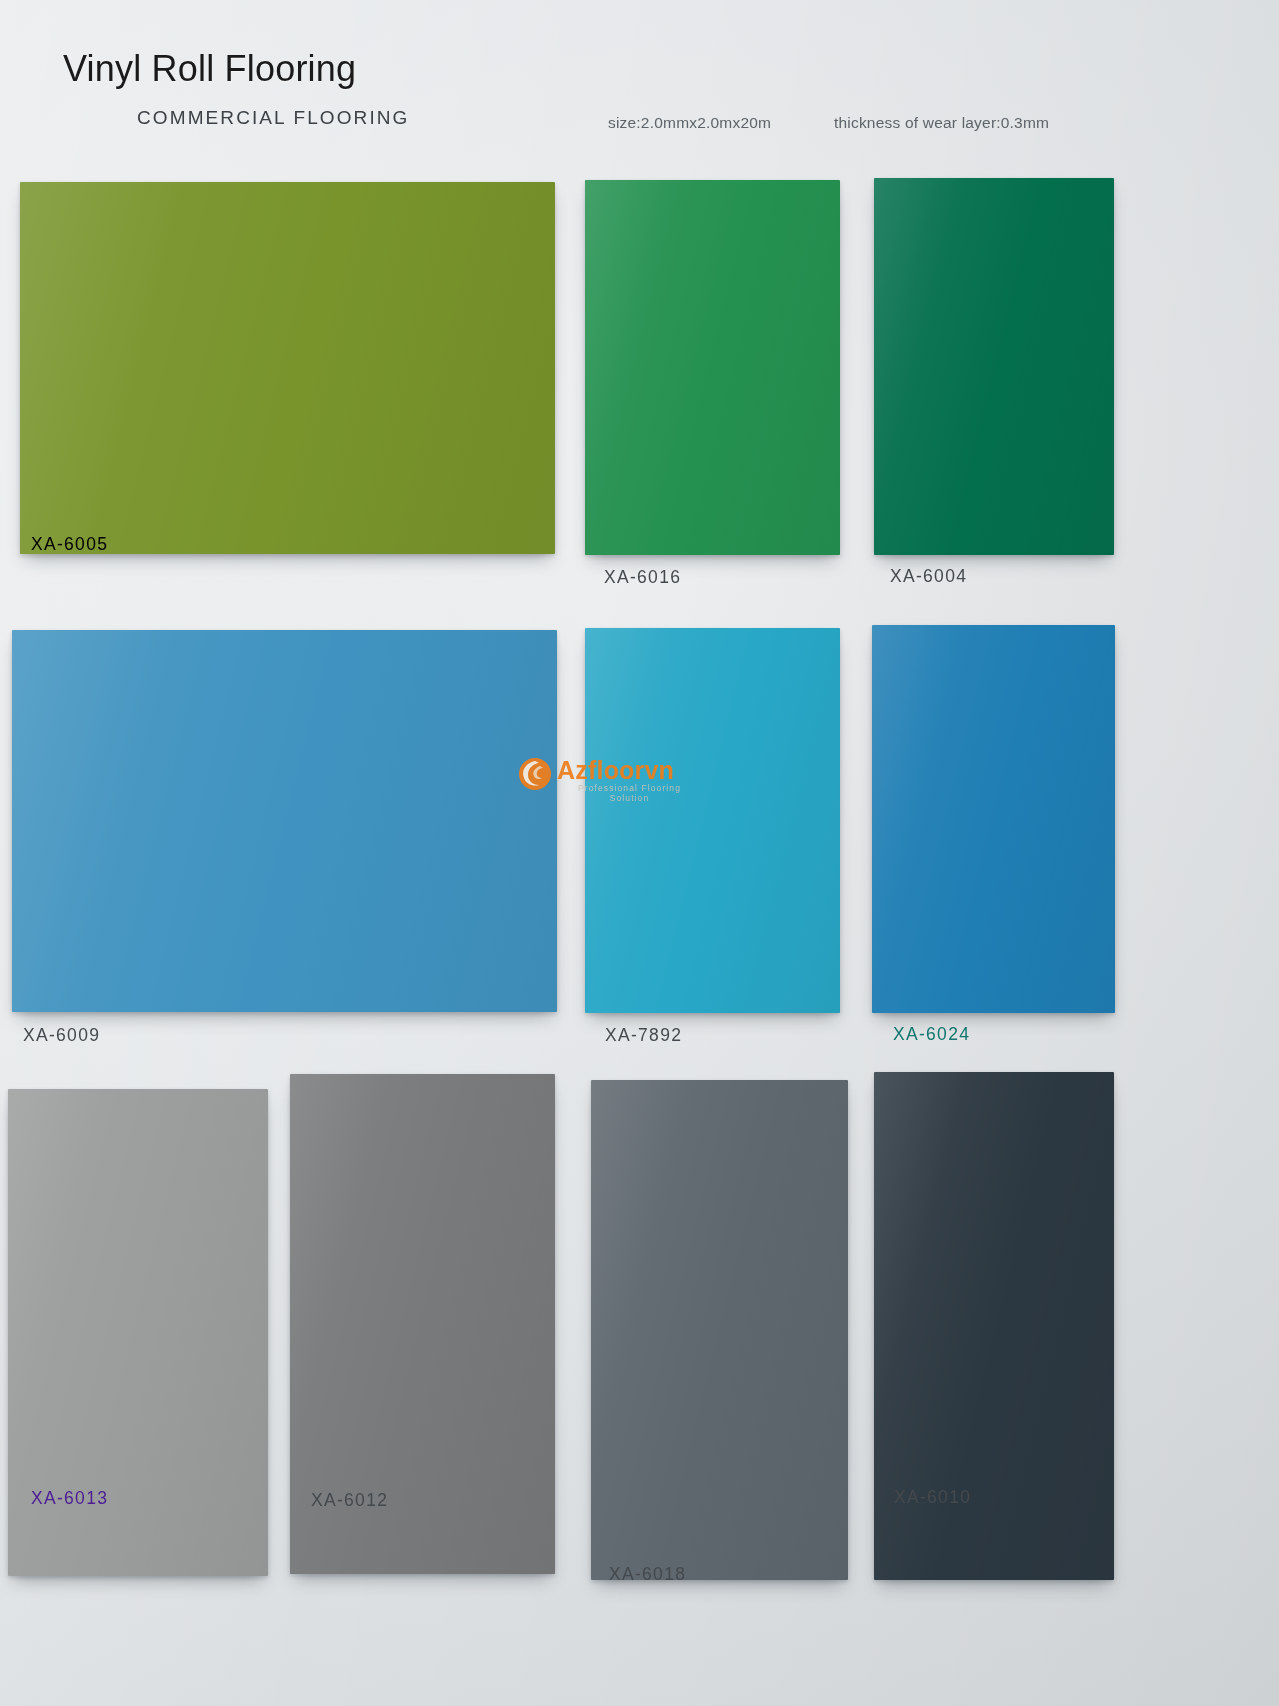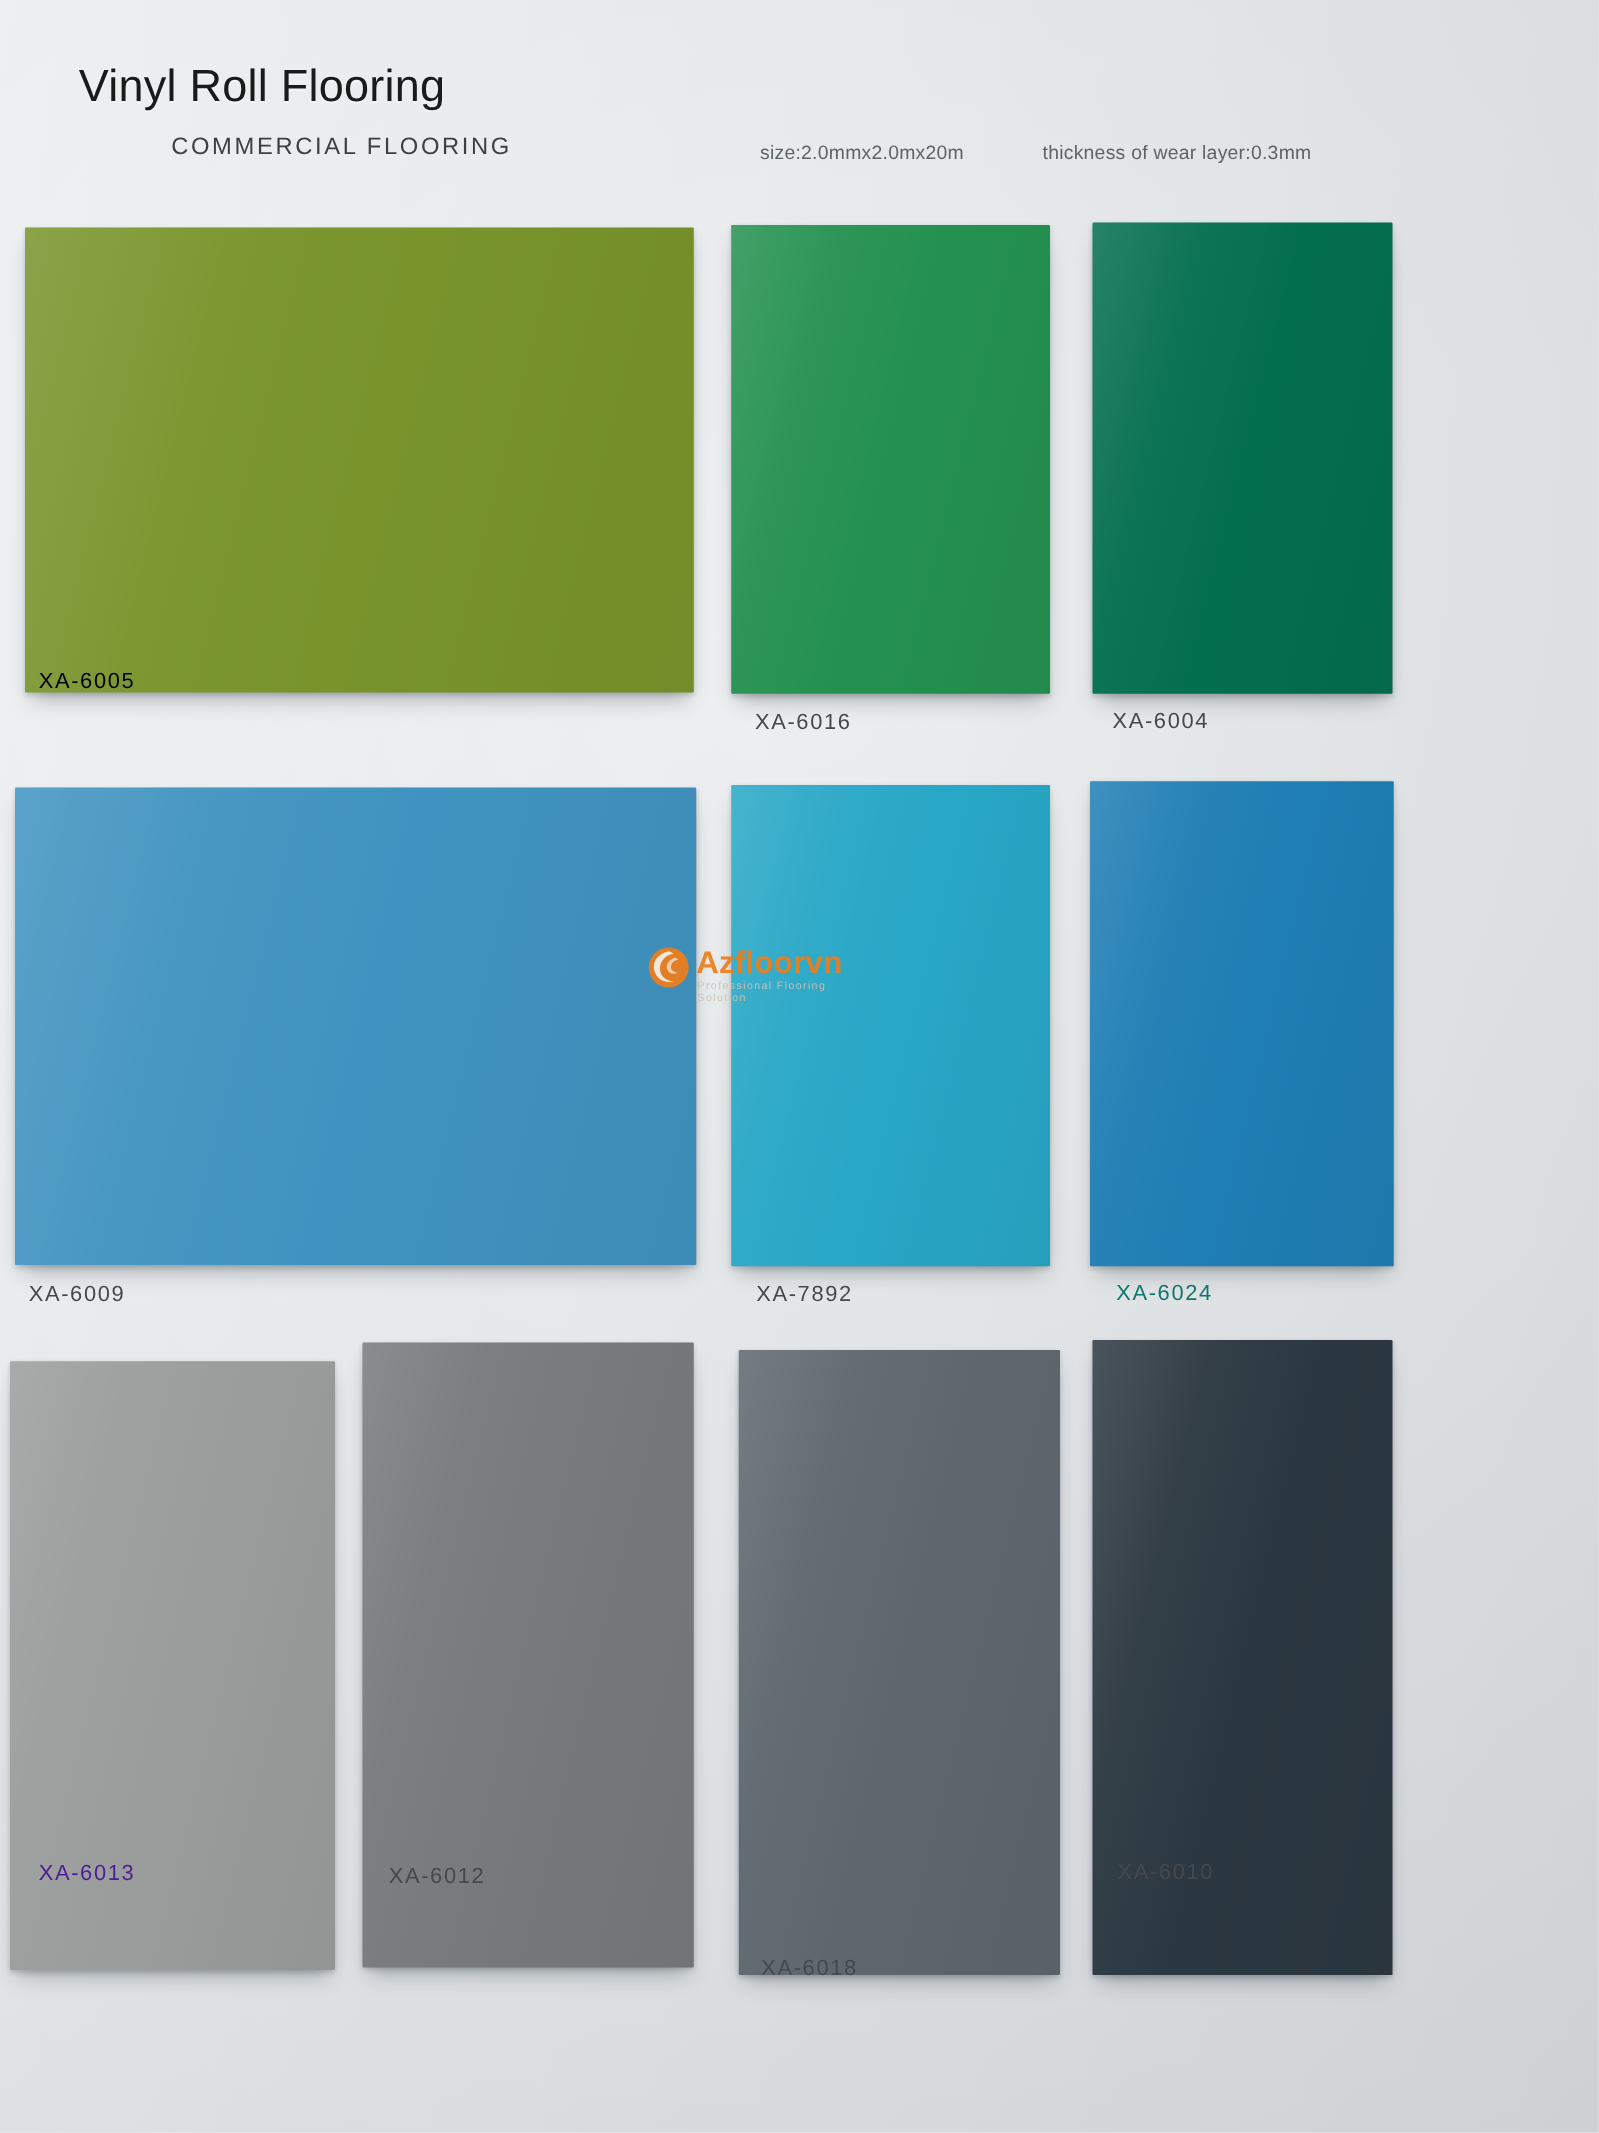--- a/index.html
+++ b/index.html
@@ -76,21 +76,21 @@
   #wm{
     position:absolute;left:501px;top:752px;width:200px;height:58px;
     opacity:.92;pointer-events:none;
   }
   #wm .wmname{
     position:absolute;left:56px;top:4px;
     font-size:25px;font-weight:700;color:#ef7d1a;letter-spacing:.2px;
   }
   #wm .wmsub{
     position:absolute;left:57px;top:31px;
-    font-size:8.5px;color:#c9c2b8;letter-spacing:1.1px;
+    font-size:8.5px;color:#c9c2b8;letter-spacing:1.1px;text-align:center;
   }
   #wm .wmmark{position:absolute;left:14px;top:2px;}
 </style>
 </head>
 <body>
 
 <div id="sheet"></div>
 
 <div class="hdr">
   <div class="title">Vinyl Roll Flooring</div>

